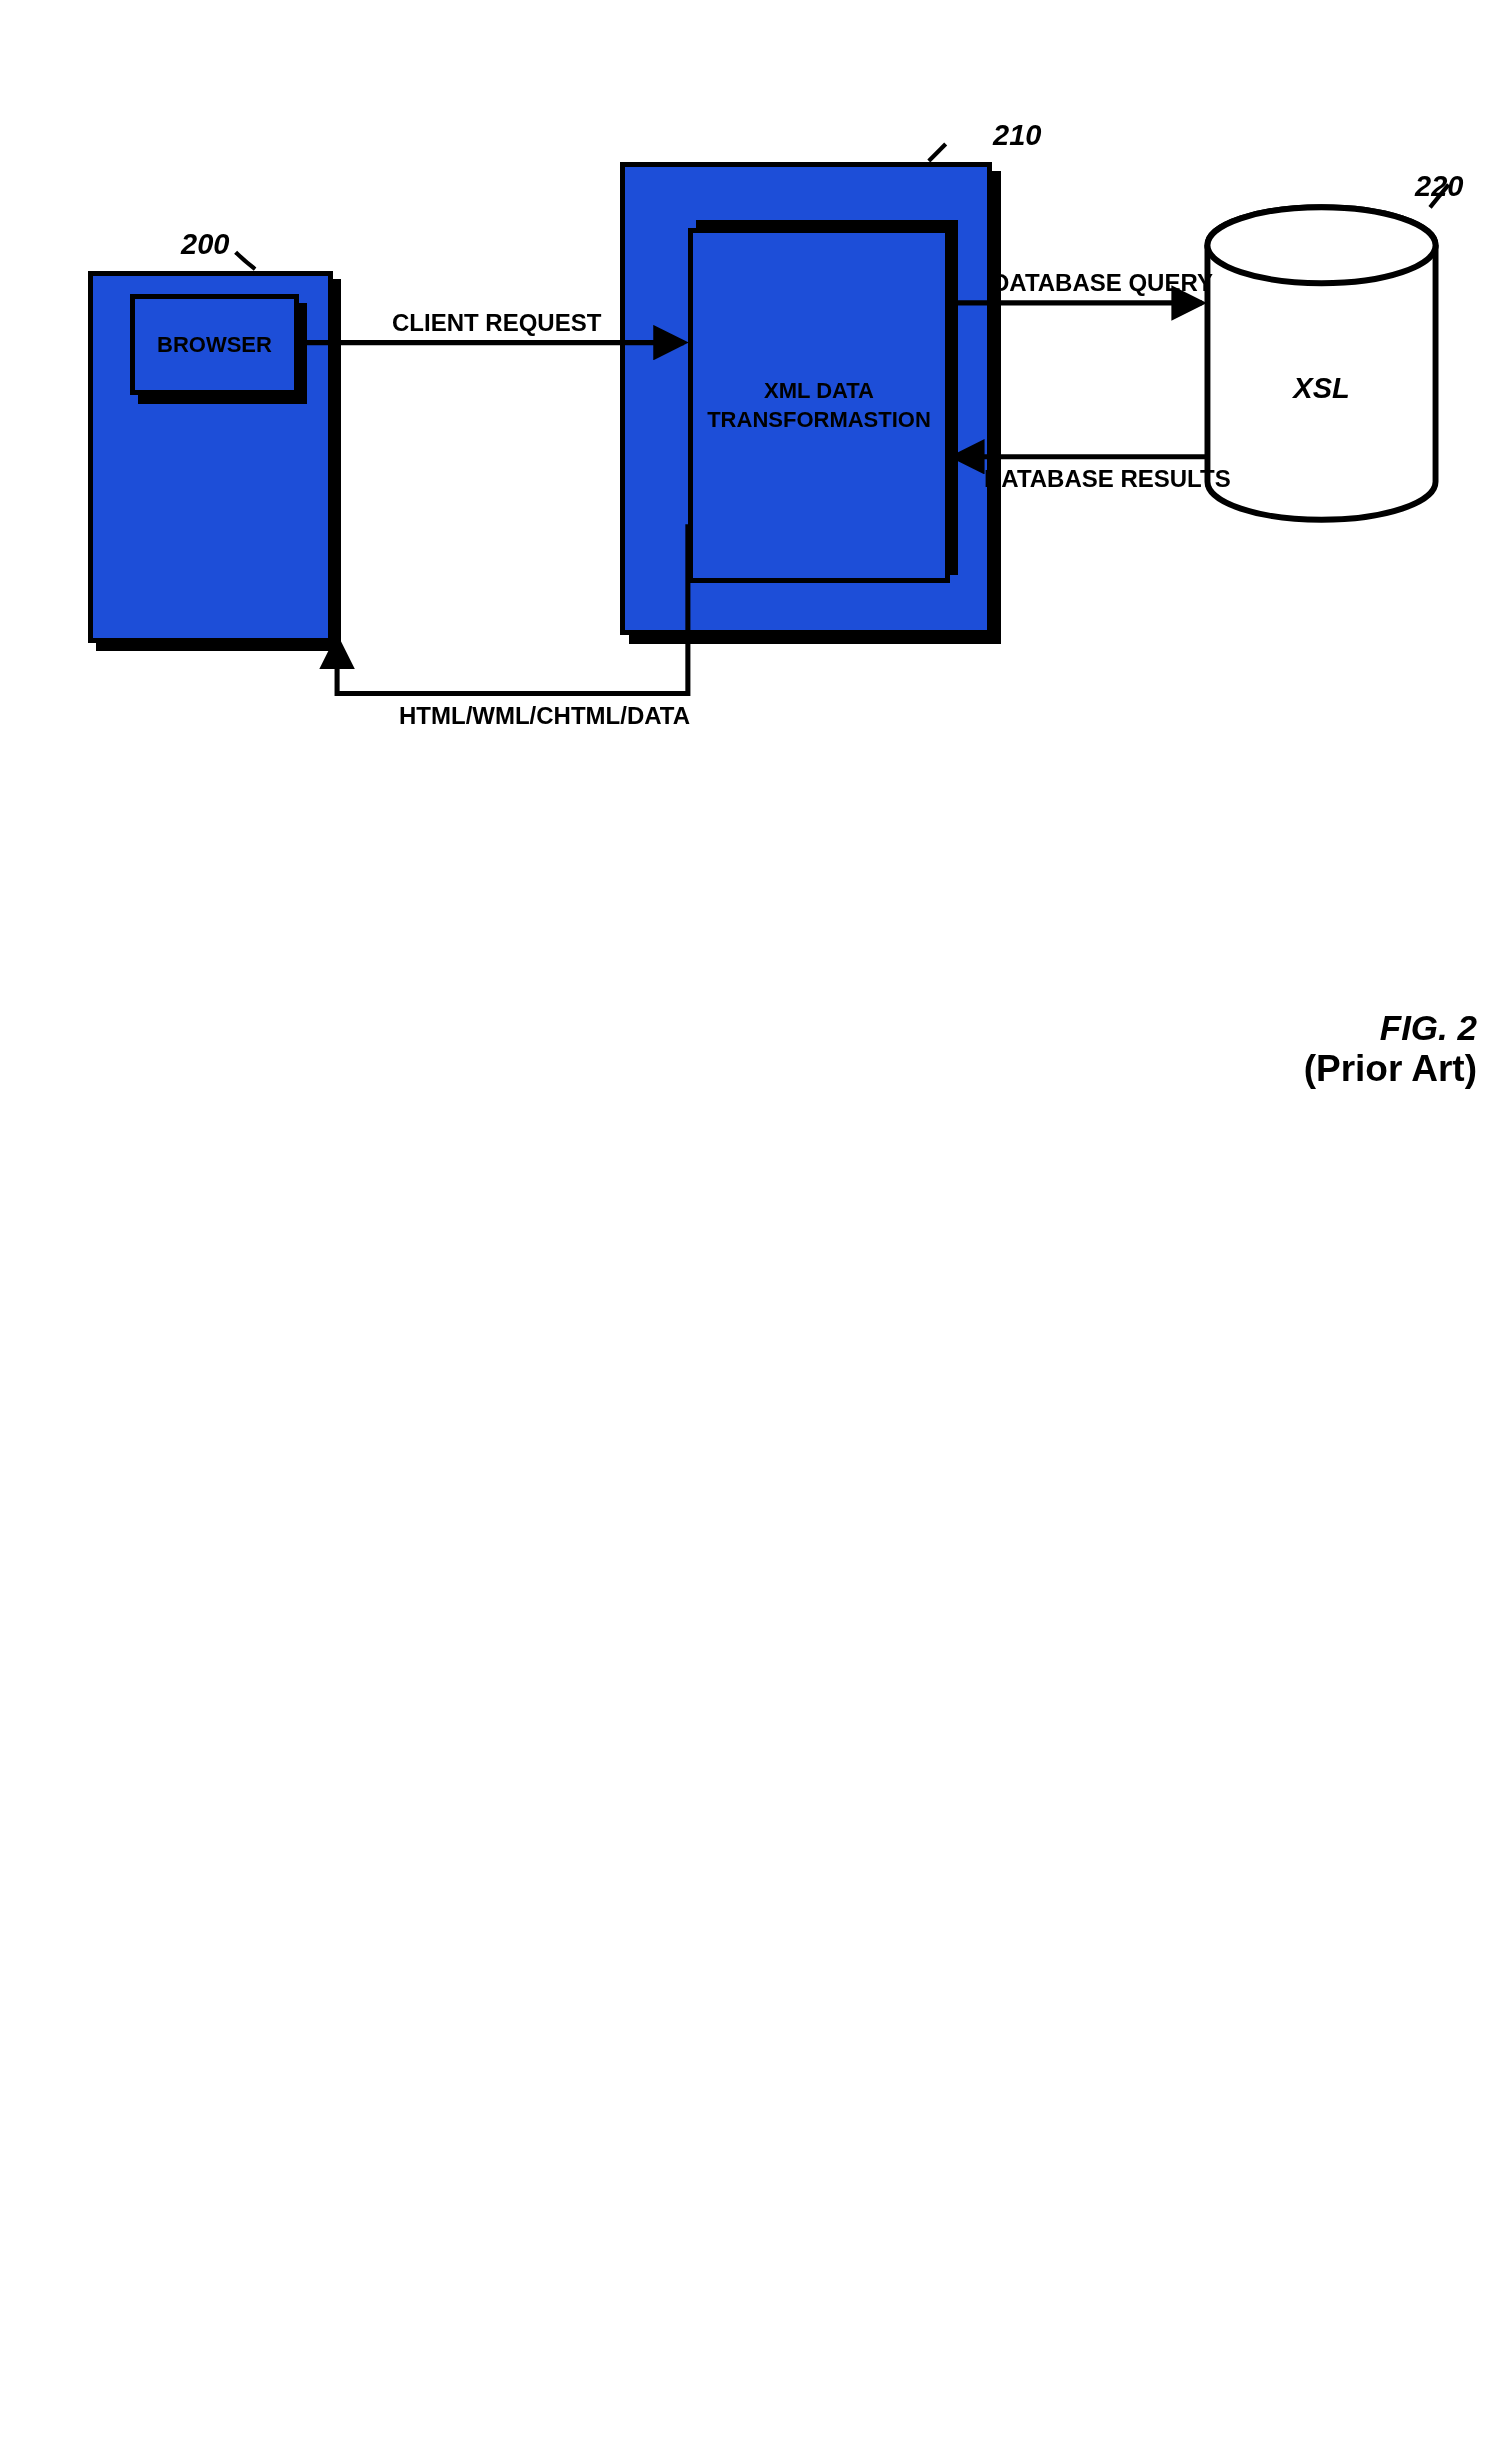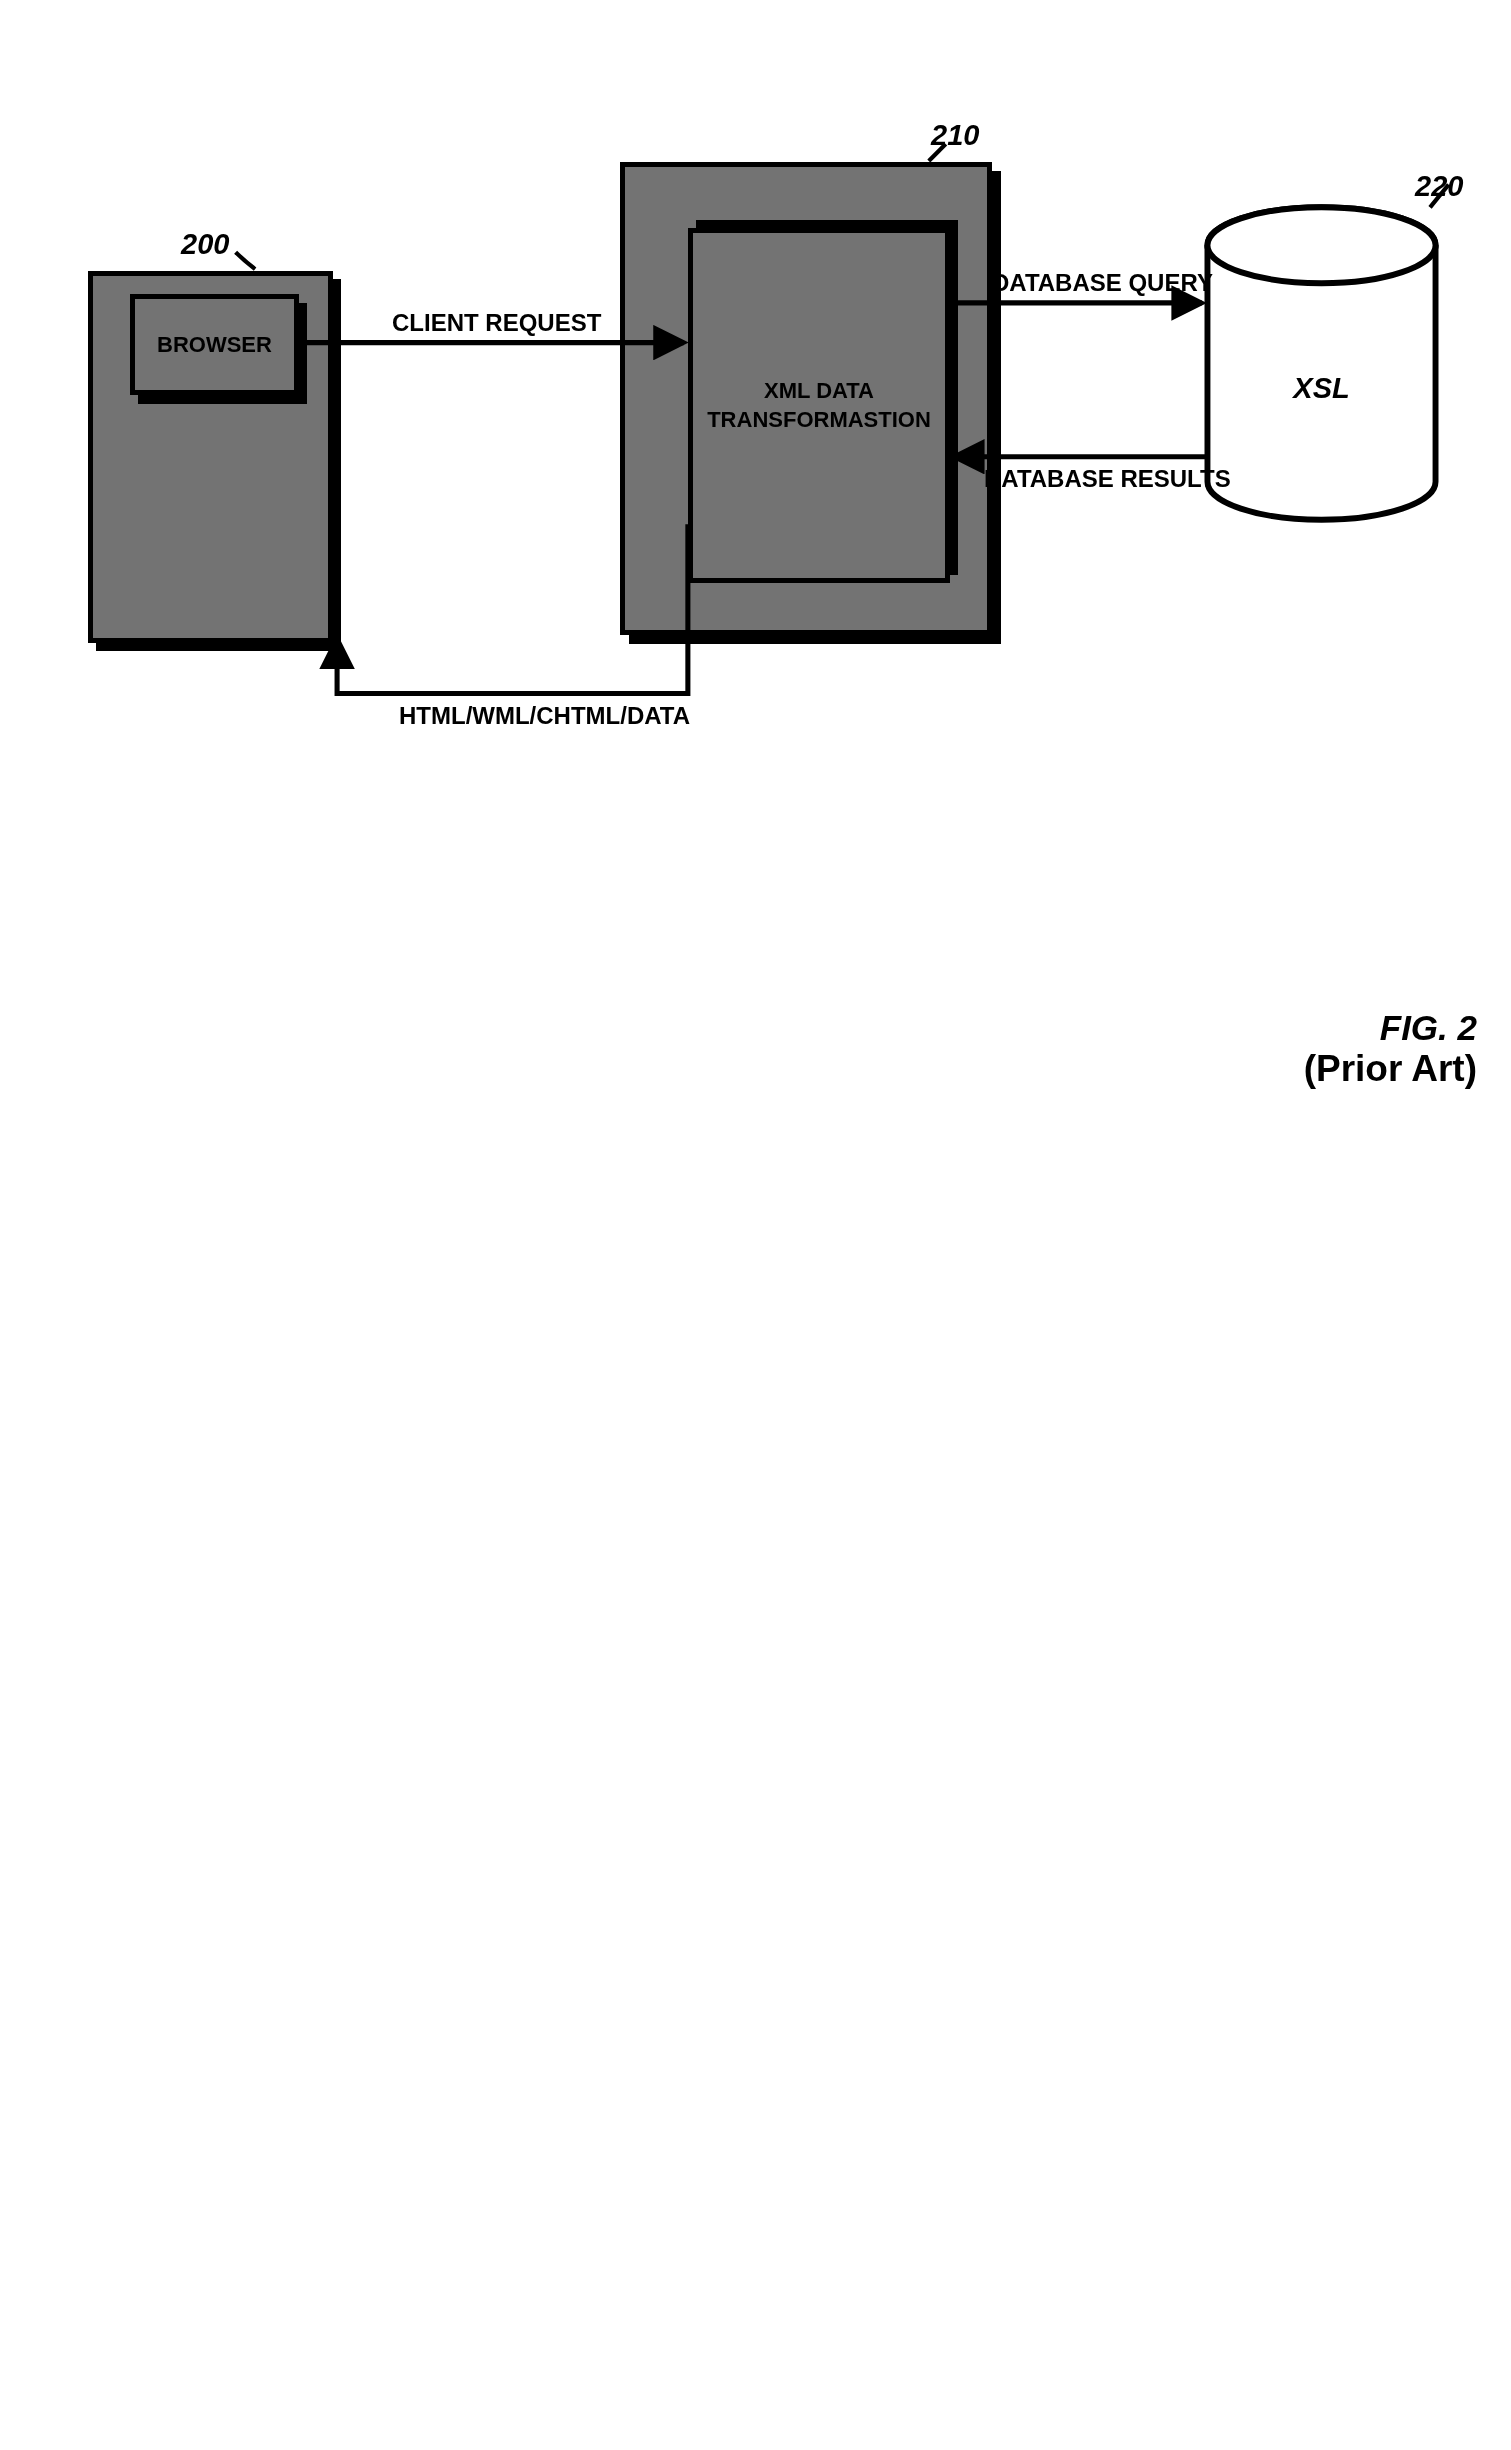--- a/index.html
+++ b/index.html
@@ -13,21 +13,21 @@
     width: 1437px;
     height: 930px;
     margin: 0 auto;
   }
   .box-shadow {
     position: absolute;
     background: #000;
   }
   .box {
     position: absolute;
-    background: #737373;
+    background: #1d4ed8;
     border: 5px solid #000;
     display: flex;
     align-items: center;
     justify-content: center;
     text-align: center;
     font-weight: bold;
   }
   .ref-label {
     position: absolute;
     font-style: italic;
@@ -87,21 +87,21 @@
 
   <div class="box-shadow" style="left:592px; top:137px; width:372px; height:473px;"></div>
   <div class="box" style="left:583px; top:128px; width:362px; height:463px;"></div>
 
   <div class="box-shadow" style="left:659px; top:186px; width:262px; height:355px;"></div>
   <div class="box" style="left:651px; top:194px; width:252px; height:345px; font-size:22px; line-height:1.3; white-space:pre-line;">
     <span>XML DATA
 TRANSFORMASTION</span>
   </div>
 
-  <div class="ref-label" style="left:894px; top:85px;">210</div>
+  <div class="ref-label" style="left:956px; top:85px;">210</div>
 
   <div class="cylinder" style="left:1166px; top:169px; width:237px; height:321px;">
     <svg width="237" height="321" viewBox="0 0 280 380">
       <ellipse cx="140" cy="50" rx="135" ry="45" fill="#fff" stroke="#000" stroke-width="7"></ellipse>
       <path d="M 5 50 L 5 330 A 135 45 0 0 0 275 330 L 275 50" fill="#fff" stroke="#000" stroke-width="7"></path>
       <ellipse cx="140" cy="50" rx="135" ry="45" fill="#fff" stroke="#000" stroke-width="7"></ellipse>
     </svg>
     <div class="cyl-label" style="top:169px;font-style:italic;">XSL</div>
   </div>
 

